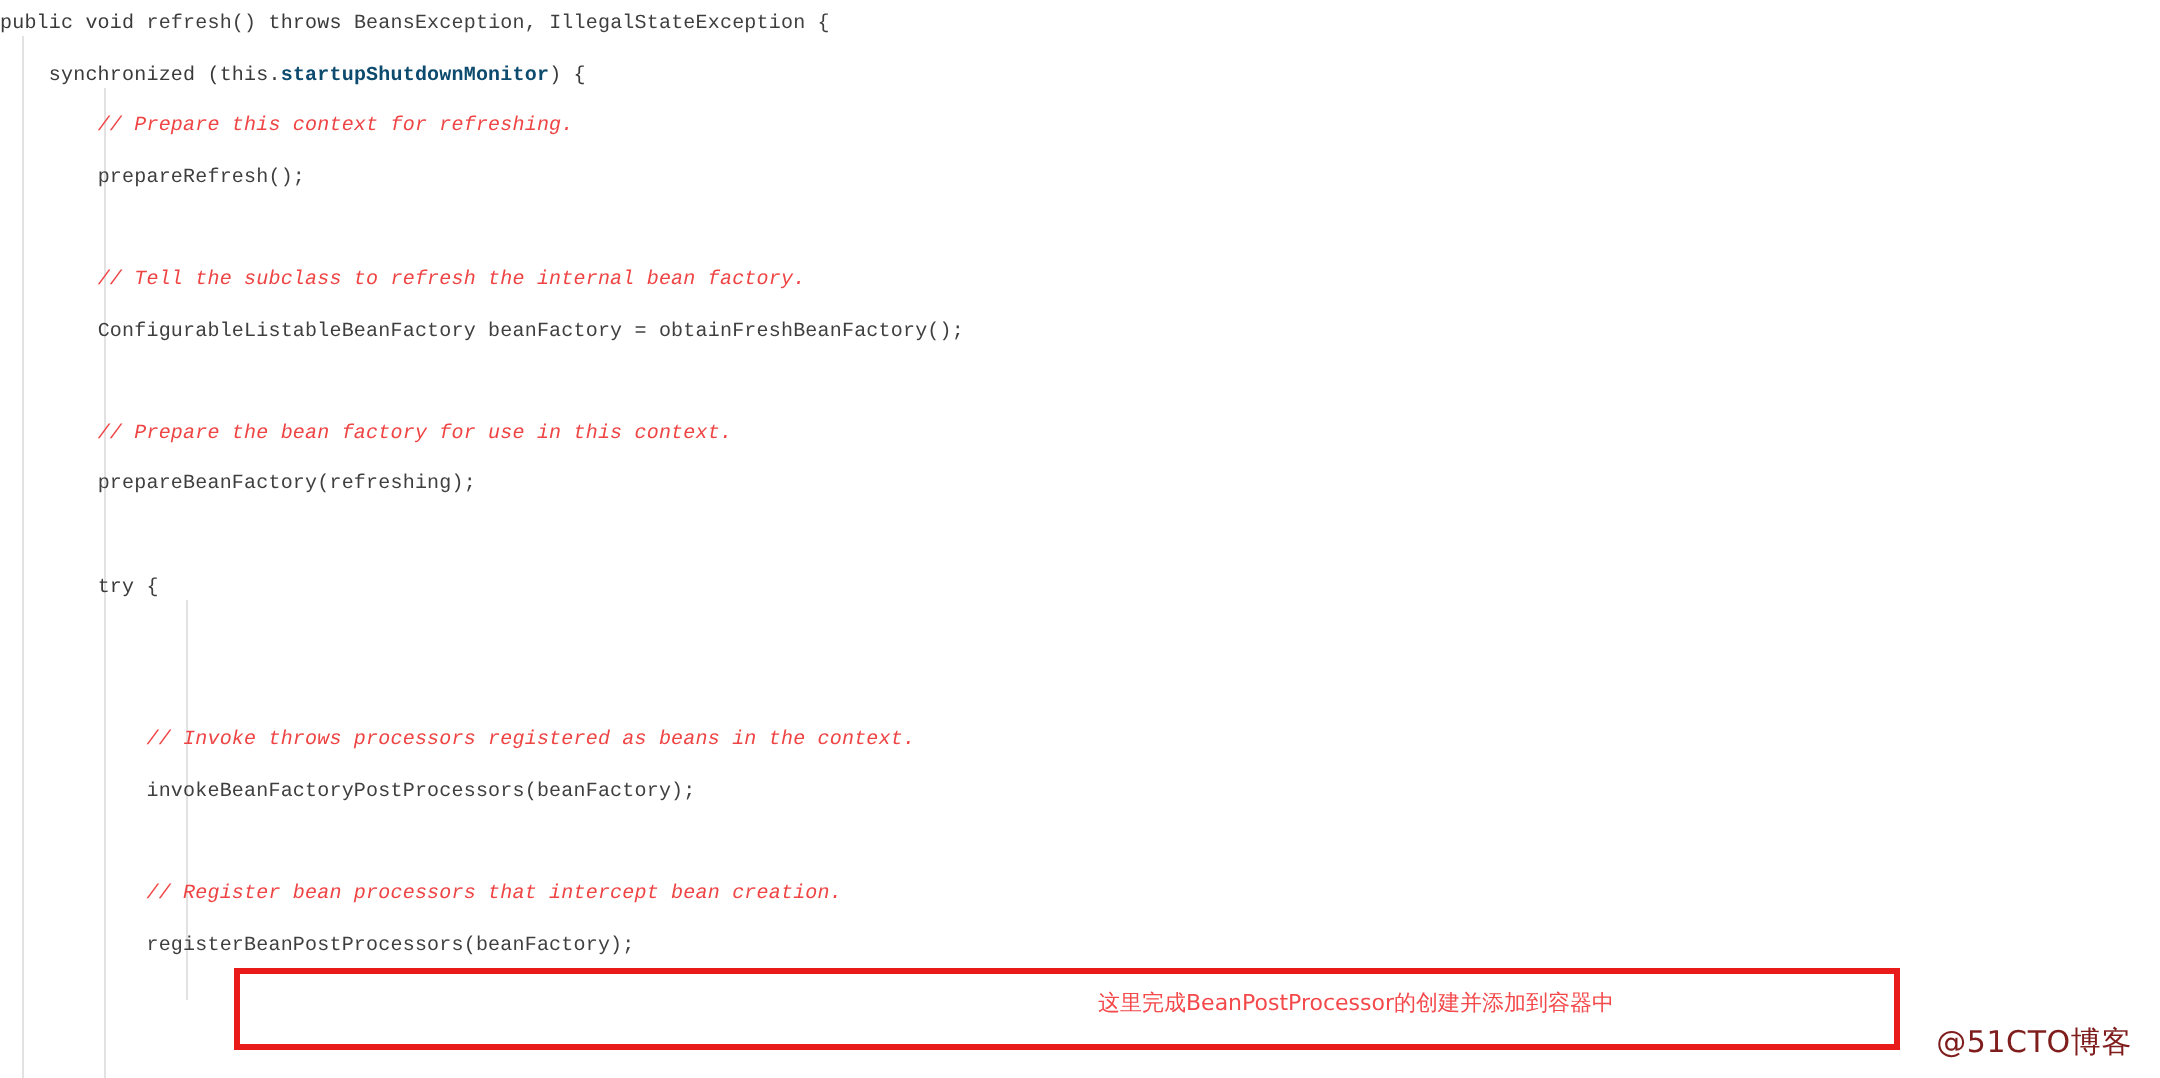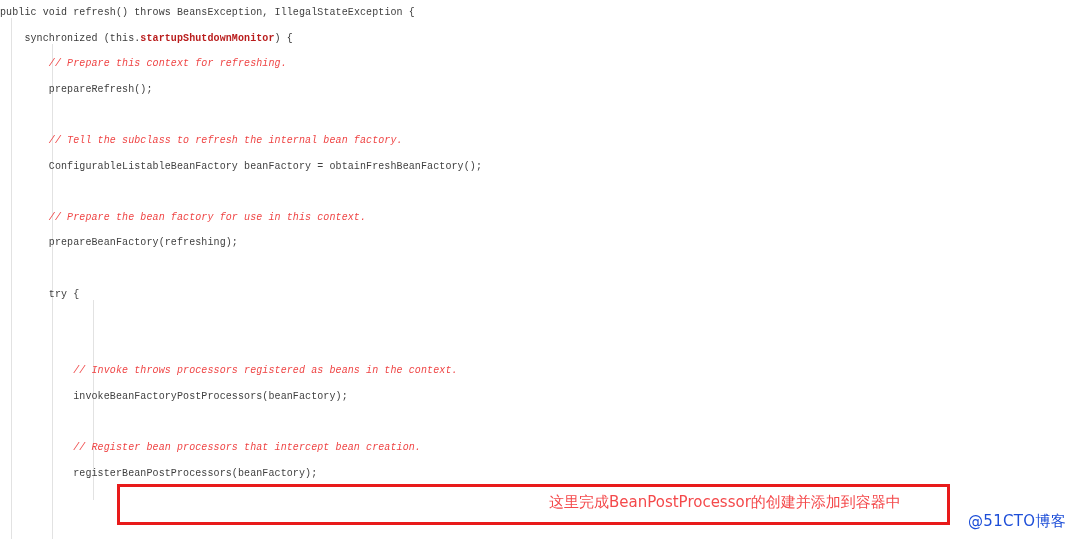--- a/index.html
+++ b/index.html
@@ -47,21 +47,21 @@
   .code-line {
     height: 25.6px;
     line-height: 25.6px;
     white-space: pre;
     font-size: 10px;
     letter-spacing: 0.1px;
     color: #3a3a3a;
     font-family: Liberation Mono, monospace;
   }
   .code-line.blank { color: transparent; }
-  .tok-field   { color: #b91c1c; font-weight: bold; }
+  .tok-field   { color: #0c4a6e; font-weight: bold; }
   .tok-plain   { color: #3f3f3f; }
   .tok-comment { color: #ef4444; font-style: italic; }
 
   
   #highlight-box {
     position: absolute;
     left: 117px;
     top: 484px;
     width: 833px;
     height: 41px;
@@ -70,35 +70,35 @@
     background: transparent;
     pointer-events: none;
   }
 
   
   #annotation {
     position: absolute;
     left: 549px;
     top: 492px;
     font-family: "DejaVu Sans", "Liberation Sans", sans-serif;
-    font-size: 15px;
+    font-size: 11px;
     line-height: 20px;
     color: #f4494b;
     white-space: nowrap;
   }
 
   
   #watermark {
     position: absolute;
     right: 14px;
     bottom: 8px;
     font-family: "DejaVu Sans", "Liberation Sans", sans-serif;
     font-size: 15px;
     line-height: 20px;
-    color: #1d4ed8;
+    color: #7f1d1d;
     letter-spacing: 0.3px;
     white-space: nowrap;
     user-select: none;
   }
 </style>
 </head>
 <body>
 
 <div id="code-viewer">
 

